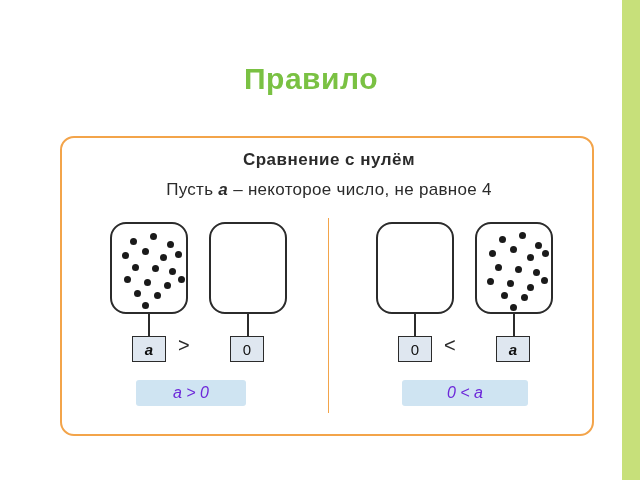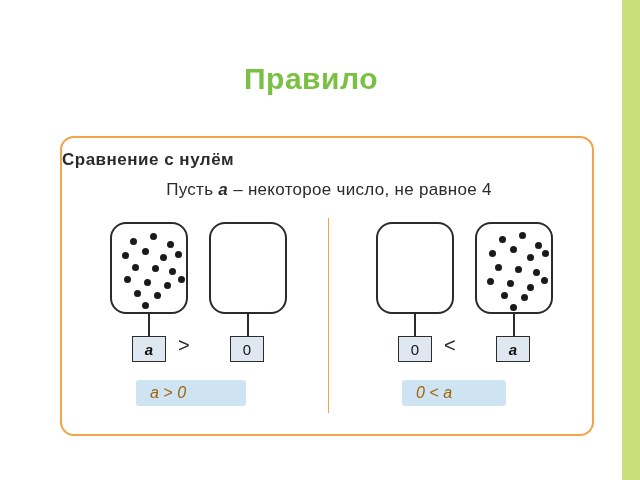--- a/index.html
+++ b/index.html
@@ -21,21 +21,21 @@
     font-size:30px;font-weight:bold;color:#7ac143;
     letter-spacing:.5px;
   }
   #rule-card{
     position:absolute;left:60px;top:136px;width:534px;height:300px;
     border:2px solid #f3a44a;border-radius:14px;
     background:#ffffff;
     box-sizing:border-box;
   }
   #card-title{
-    position:absolute;left:0;top:12px;width:534px;
+    position:absolute;left:0;top:12px;width:534px;text-align:center;
     font-size:17px;font-weight:bold;color:#2b2b2b;
     letter-spacing:.5px;
   }
   #statement{
     position:absolute;left:0;top:42px;width:534px;text-align:center;
     font-size:17px;color:#2b2b2b;
     letter-spacing:.3px;
   }
   #statement .var{font-style:italic;font-weight:bold;}
   
@@ -74,22 +74,22 @@
   .relsign{
     position:absolute;
     font-size:20px;color:#2b2b2b;
     font-weight:500;
   }
   .result{
     position:absolute;
     height:26px;
     background:#cfe4f2;
     border-radius:3px;
-    display:flex;align-items:center;
-    font-size:16px;color:#a16207;
+    display:flex;align-items:center;justify-content:center;
+    font-size:16px;color:#6d28d9;
     padding:0 14px;
     box-sizing:border-box;
   }
   .result .it{font-style:italic;}
 </style>
 </head>
 <body>
 
 <div id="right-bar"></div>
 
@@ -163,18 +163,18 @@
         <div class="dot" style="left: 33px; top: 80px;"></div>
       </div>
 
     <div class="connector" style="left:82px;top:98px;height:22px;"></div>
     <div class="connector" style="left:181px;top:98px;height:22px;"></div>
 
     <div class="tag" style="left:66px;top:120px;">0</div>
     <div class="relsign" style="left:112px;top:118px;">&lt;</div>
     <div class="tag var" style="left:164px;top:120px;">a</div>
 
-    <div class="result" style="left:70px;top:164px;width:104px;">
+    <div class="result" style="left:70px;top:164px;width:126px;">
       <span class="it">0 &lt; a</span>
     </div>
   </div>
 
 </div>
 
 </body></html>

